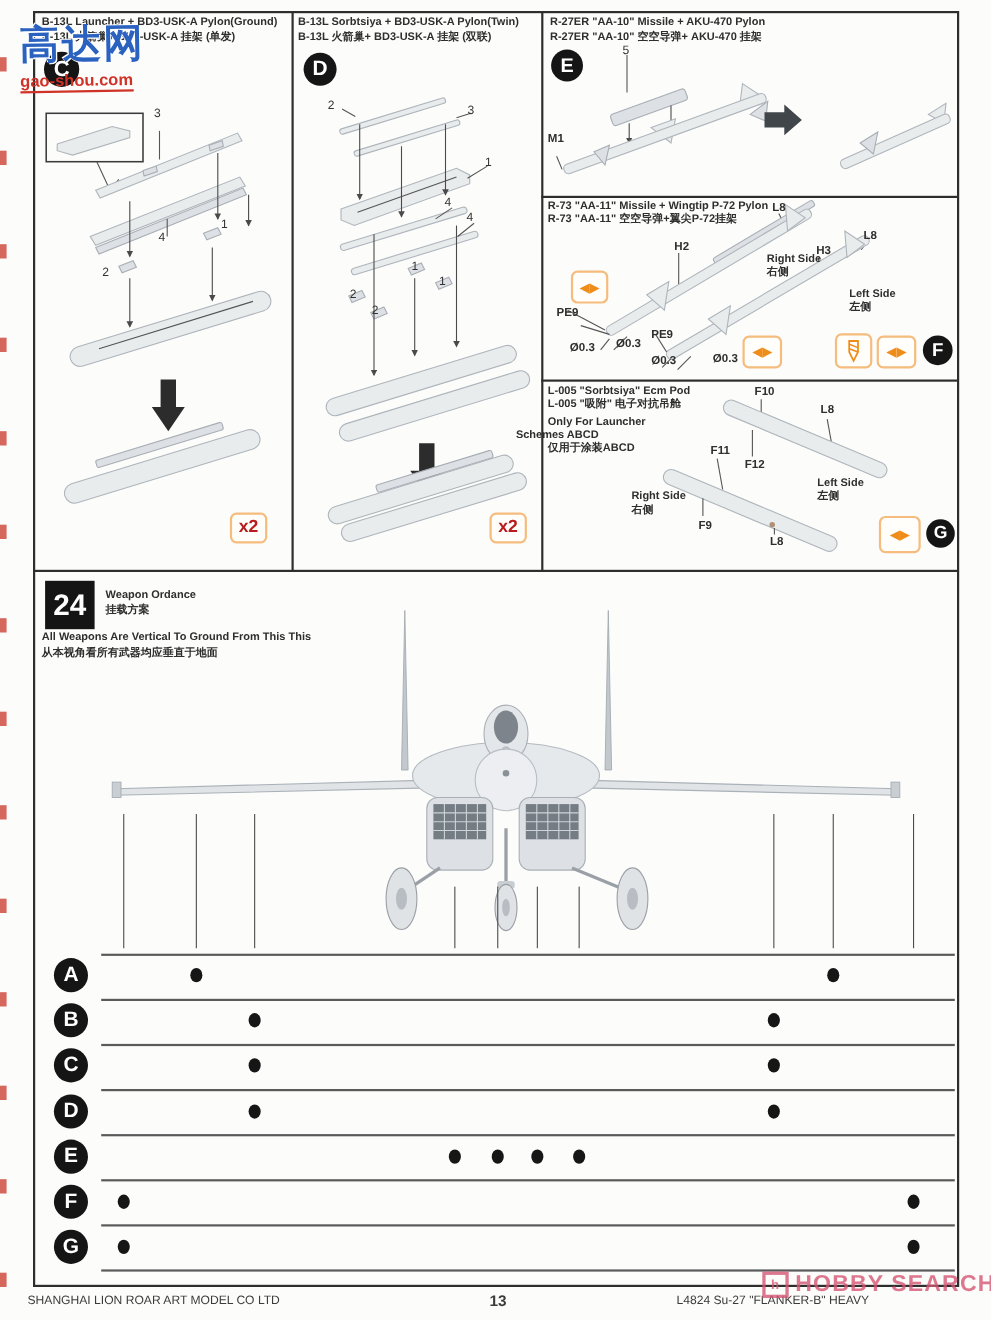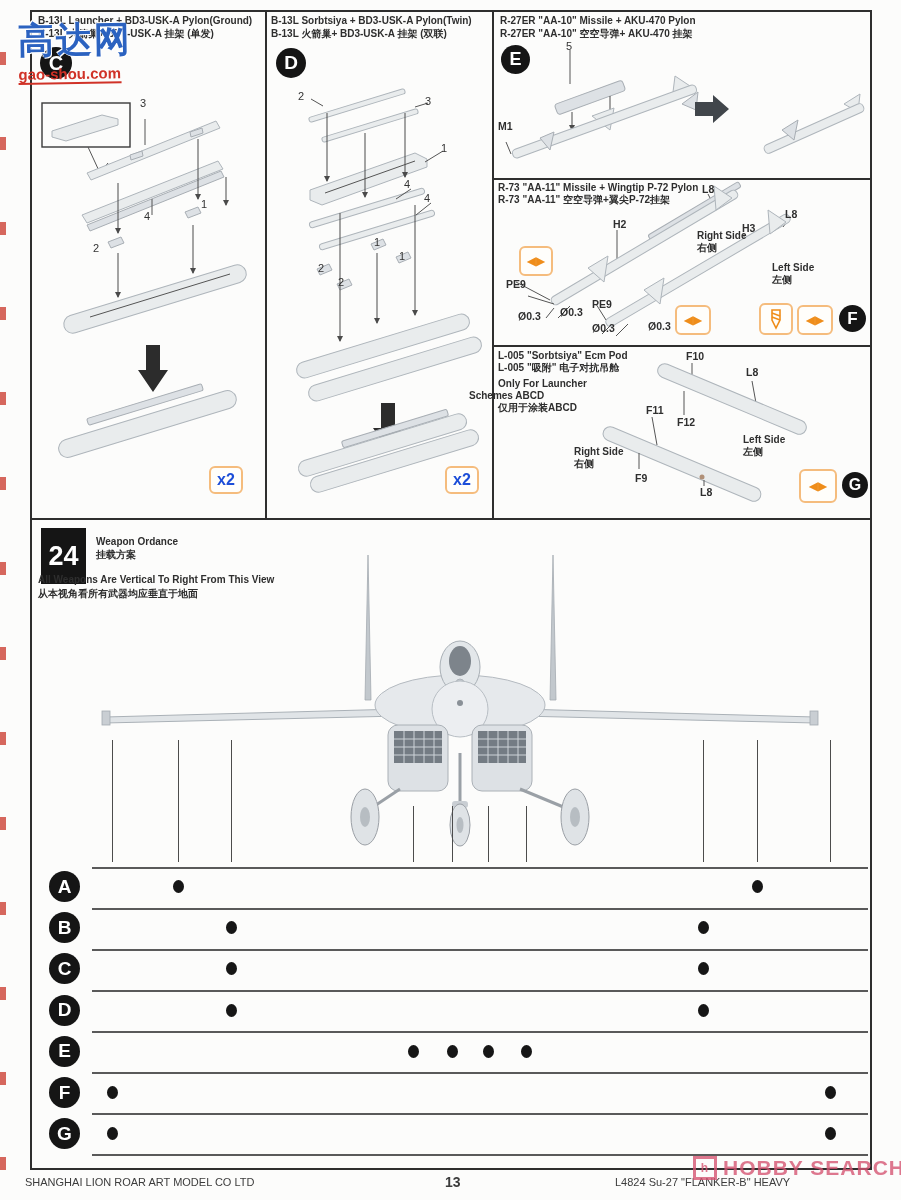--- a/index.html
+++ b/index.html
@@ -10,21 +10,21 @@
   .vdiv{position:absolute;width:2px;background:#2e2e2e;}
   .hdiv{position:absolute;height:2px;background:#2e2e2e;}
   .hdr{font-size:10px;font-weight:bold;line-height:1.25;color:#2e2e2e;white-space:nowrap;}
   .badge{position:absolute;border-radius:50%;background:#151515;color:#fff;font-weight:bold;
          display:flex;align-items:center;justify-content:center;}
   .sqbadge{position:absolute;background:#151515;color:#fff;font-weight:bold;
          display:flex;align-items:center;justify-content:center;}
   .plabel{position:absolute;font-size:11px;color:#333;white-space:nowrap;}
   .code{position:absolute;font-size:10.5px;font-weight:bold;color:#2f2f2f;white-space:nowrap;}
   .side{position:absolute;font-size:10px;font-weight:bold;color:#2f2f2f;line-height:1.25;white-space:nowrap;}
-  .qty{position:absolute;color:#1d4ed8;font-weight:bold;font-size:16px;border:2px solid #f5bc7d;
+  .qty{position:absolute;color:#b91c1c;font-weight:bold;font-size:16px;border:2px solid #f5bc7d;
        border-radius:6px;padding:0 6px;background:#fffefb;line-height:1.5;}
   .iconbox{position:absolute;border:2px solid #f5bc7d;border-radius:6px;background:#fffefb;
        display:flex;align-items:center;justify-content:center;color:#ef8d1a;}
   .arrowglyph{font-size:12px;letter-spacing:0px;color:#ef8d1a;}
   .dot{position:absolute;width:11px;height:13px;border-radius:50%;background:#161616;}
   .mline{position:absolute;height:2px;background:#5a5a5a;}
   .sline{position:absolute;width:1px;background:#4c4c4c;}
   .rowbadge{width:31px;height:31px;font-size:19px;}
   .tickred{position:absolute;left:0;width:6px;height:13px;background:#cc4136;opacity:.8;z-index:9;}
   .wm-tl{position:absolute;left:18px;top:16px;z-index:9;transform:rotate(-1deg);}
@@ -247,24 +247,24 @@
   <div class="code" style="left:700px;top:486px;">L8</div>
   <div class="side" style="left:574px;top:446px;">Right Side</div>
   <div class="side" style="left:574px;top:458px;">右侧</div>
   <div class="side" style="left:743px;top:434px;">Left Side</div>
   <div class="side" style="left:743px;top:446px;">左侧</div>
   <div class="iconbox" style="left:799px;top:469px;width:34px;height:30px;">
       <span class="arrowglyph">◀▶</span>
     </div>
   <div class="badge" style="left:842px;top:472px;width:26px;height:26px;font-size:16px;">G</div>
 
-  <div class="sqbadge" style="left:41px;top:528px;width:45px;height:56px;font-size:27px;">24</div>
+  <div class="sqbadge" style="left:41px;top:528px;width:45px;height:44px;font-size:27px;">24</div>
   <div class="abs hdr" style="left:96px;top:536px;">Weapon Ordance</div>
   <div class="abs hdr" style="left:96px;top:549px;">挂载方案</div>
-  <div class="abs hdr" style="left:38px;top:574px;">All Weapons Are Vertical To Right From This View</div>
+  <div class="abs hdr" style="left:38px;top:574px;">All Weapons Are Vertical To Ground From This This</div>
   <div class="abs hdr" style="left:38px;top:588px;">从本视角看所有武器均应垂直于地面</div>
 
   <svg style="left:60px;top:545px;" width="800" height="320" viewBox="0 0 800 320">
     <polygon points="305,155 308,10 311,155" fill="#c2c8cd" stroke="#a4abb1" stroke-width="0.8"></polygon>
     <polygon points="490,155 493,10 496,155" fill="#c2c8cd" stroke="#a4abb1" stroke-width="0.8"></polygon>
     <polygon points="45,172 340,164 460,164 755,172 755,178 460,171 340,171 45,178" fill="#e0e4e7" stroke="#aab1b7" stroke-width="1"></polygon>
     <rect x="42" y="166" width="8" height="14" fill="#c9ced3" stroke="#a4abb1" stroke-width="0.8"></rect>
     <rect x="750" y="166" width="8" height="14" fill="#c9ced3" stroke="#a4abb1" stroke-width="0.8"></rect>
     <ellipse cx="400" cy="160" rx="85" ry="30" fill="#e6e9ec" stroke="#b4bac0"></ellipse>
     <ellipse cx="400" cy="122" rx="20" ry="26" fill="#e3e7ea" stroke="#a9b0b6"></ellipse>

